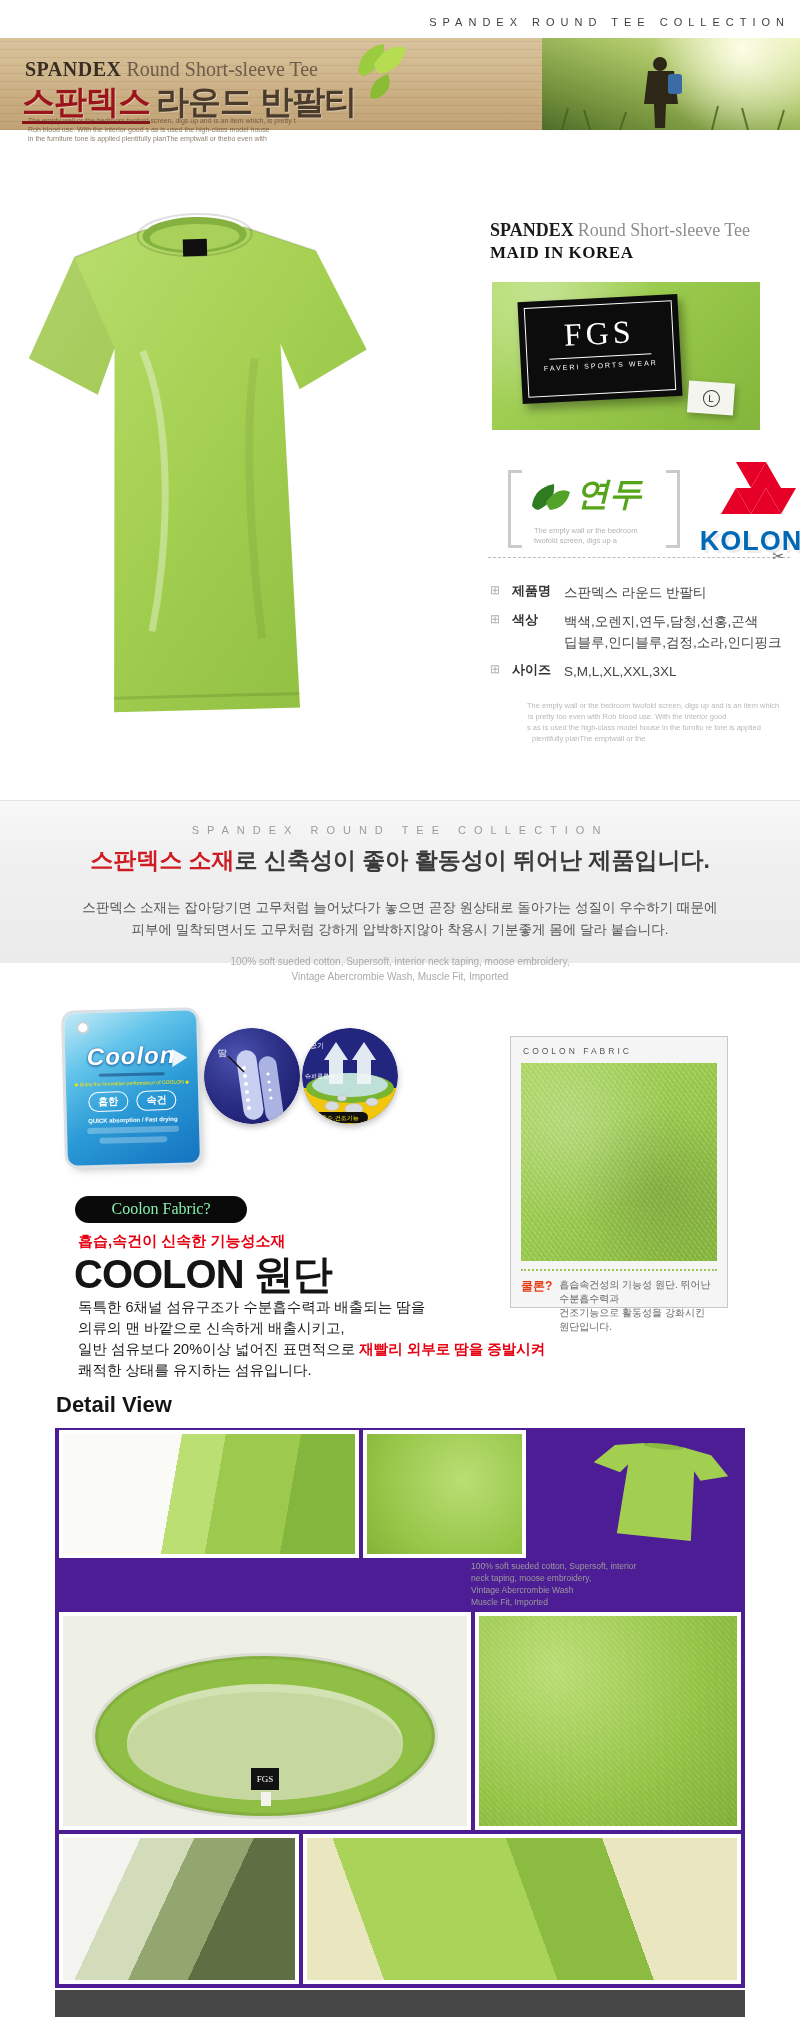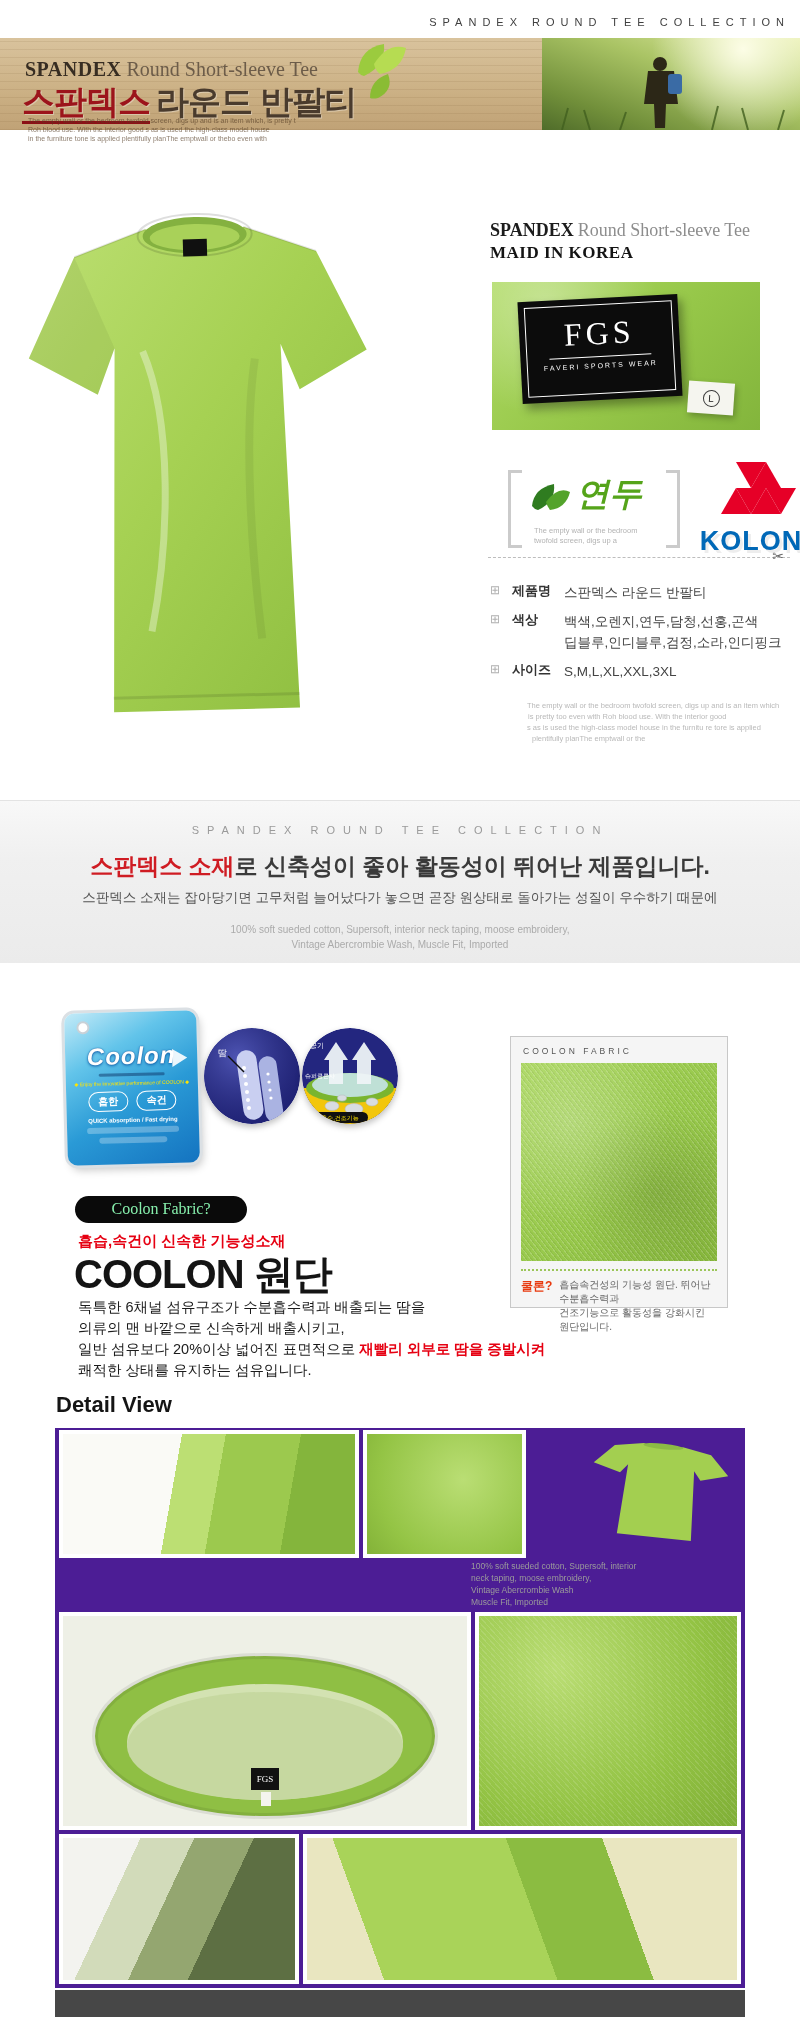--- a/index.html
+++ b/index.html
@@ -73,24 +73,24 @@
   .spec-val { font-size:13.5px; color:#444; line-height:21px; }
 
   .fineprint { position:absolute; left:527px; top:700px; font-size:7.5px; line-height:11px; color:#b9b9b9; }
   .fineprint div:nth-child(2){ margin-left:1px; }
   .fineprint div:nth-child(4){ margin-left:5px; }
 
   
   .band { position:absolute; left:0; top:800px; width:800px; height:163px; text-align:center;
     background:linear-gradient(180deg,#f8f8f8 0%, #f0f0f0 35%, #ebebeb 100%); border-top:1px solid #e3e3e3; }
   .band-col { margin-top:23px; font-size:11px; letter-spacing:8px; color:#9a9a9a; }
-  .band-head { margin-top:15px; font-size:23px; font-weight:800; color:#3a3a3a; }
+  .band-head { margin-top:9px; font-size:23px; font-weight:800; color:#3a3a3a; }
   .band-head .red { color:#cf1c23; }
   .band-b { margin-top:6px; font-size:13.5px; color:#555; line-height:16px; }
-  .band-b.first { margin-top:8px; }
+  .band-b.first { margin-top:24px; }
   .band-n { font-size:10px; color:#ababab; line-height:15px; }
   .band-n.first { margin-top:16px; }
 
   
   .coolon-tag { position:absolute; left:66px; top:1012px; width:132px; height:152px; border-radius:10px; transform:rotate(-1.5deg);
     background:linear-gradient(150deg,#c4ebf8 0%, #62c4ea 28%, #2a9ad6 58%, #1473c0 100%);
     box-shadow:0 0 0 3px #dbe0e4, 3px 5px 9px rgba(0,0,0,.22); text-align:center; overflow:hidden; }
   .tag-hole { position:absolute; left:14px; top:10px; width:9px; height:9px; border-radius:50%; background:#fff; box-shadow:0 0 0 2px #c9d1d7; }
   .tag-logo { margin-top:30px; font-size:24px; font-weight:900; font-style:italic; color:#fff; text-shadow:0 1px 3px #0a5aa8, 0 0 1px #083f80; letter-spacing:1px; }
   .tag-arrow { position:absolute; right:10px; top:38px; width:0; height:0; border-left:15px solid #fff; border-top:9px solid transparent; border-bottom:9px solid transparent; opacity:.9; }
@@ -285,20 +285,21 @@
     <div>The empty wall or the bedroom twofold screen, digs up and is an item which</div>
     <div>is pretty too even with  Roh blood use.  With the interior good</div>
     <div>s as is used the high-class model house in the furnitu re tore is applied</div>
     <div>plentifully planThe  emptwall or the</div>
   </div>
 
   <div class="band">
     <div class="band-col">SPANDEX ROUND TEE COLLECTION</div>
     <div class="band-head"><span class="red">스판덱스 소재</span><span>로 신축성이 좋아 활동성이 뛰어난 제품입니다.</span></div>
     <div class="band-b first">스판덱스 소재는 잡아당기면 고무처럼 늘어났다가 놓으면 곧장 원상태로 돌아가는 성질이 우수하기 때문에</div>
+    <div class="band-b">피부에 밀착되면서도 고무처럼 강하게 압박하지않아 착용시 기분좋게 몸에 달라 붙습니다.</div>
     <div class="band-n first">100% soft sueded cotton, Supersoft, interior neck taping,  moose embroidery,</div>
     <div class="band-n">Vintage Abercrombie Wash, Muscle Fit, Imported</div>
   </div>
 
   <div class="coolon-tag">
     <span class="tag-hole"></span>
     <div class="tag-logo">Coolon</div>
     <span class="tag-arrow"></span>
     <div class="tag-bar"></div>
     <div class="tag-note">◆ Enjoy the innovative performance of COOLON ◆</div>

